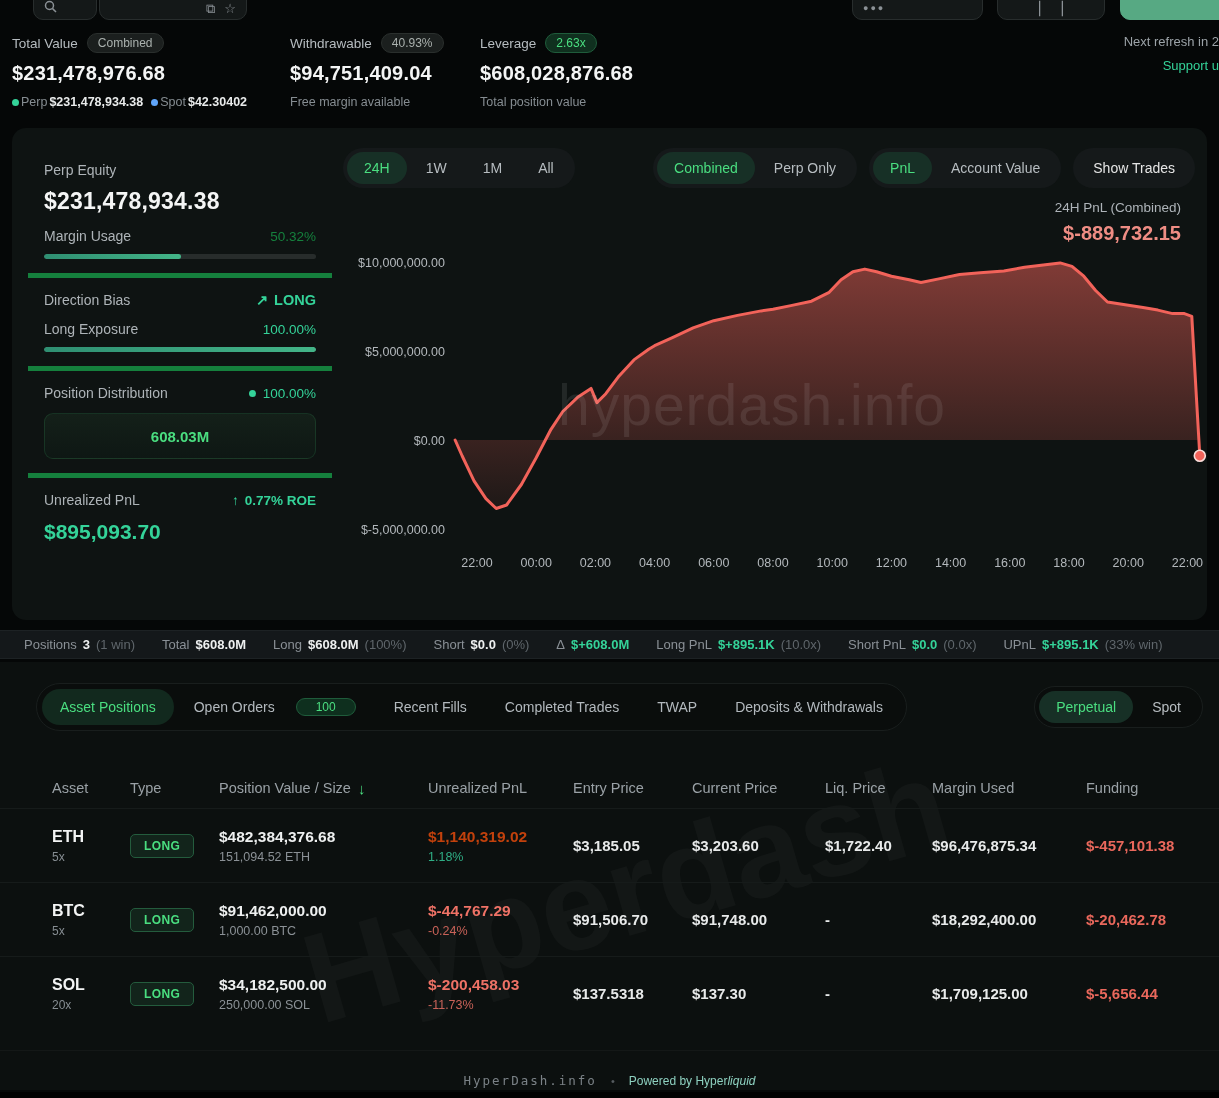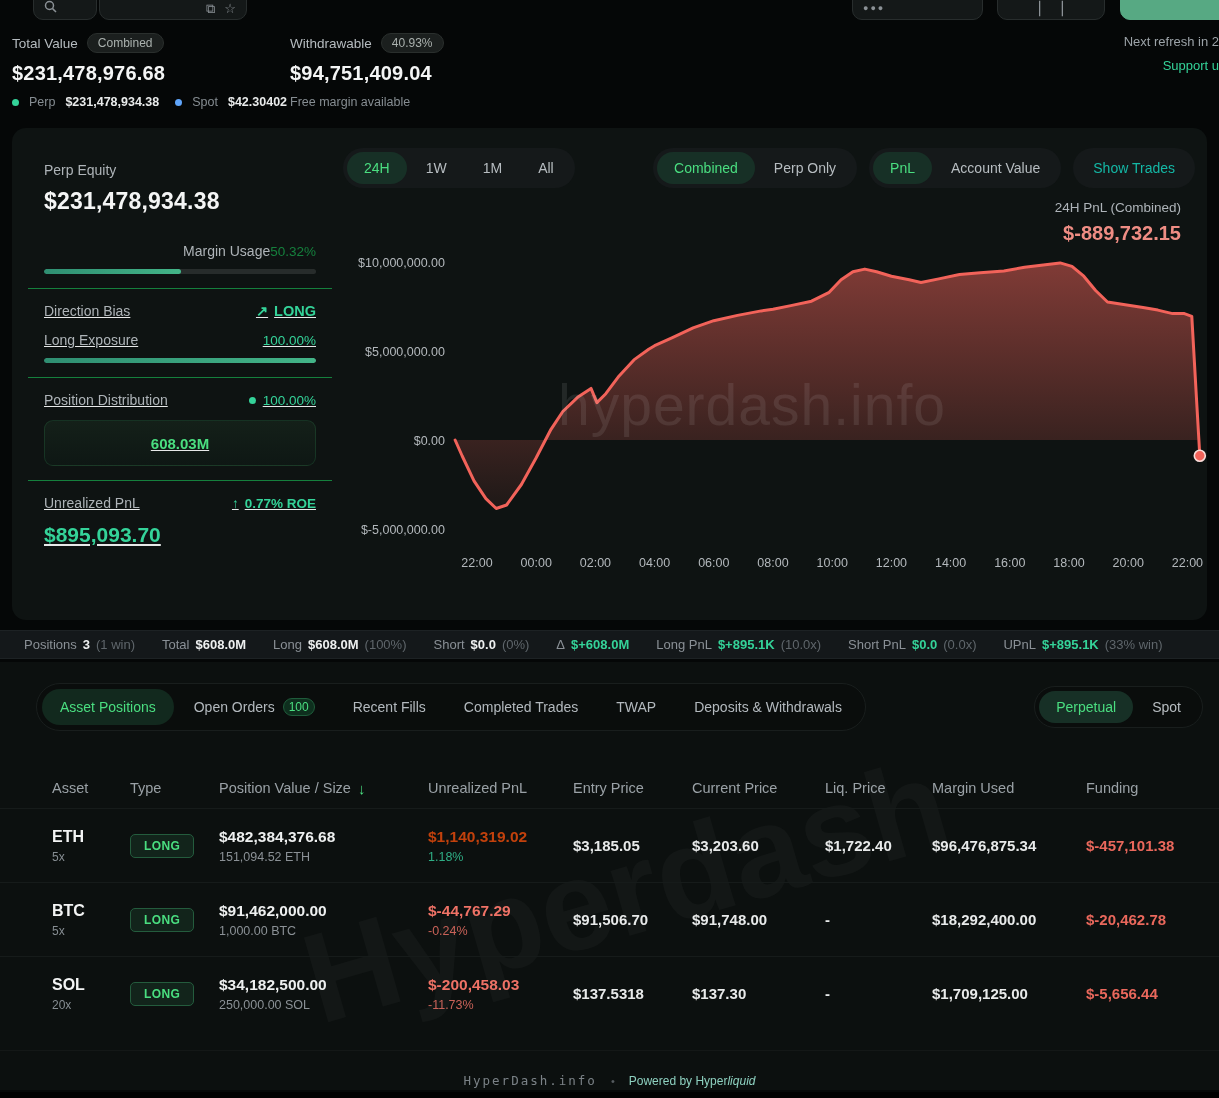--- a/index.html
+++ b/index.html
@@ -11,34 +11,34 @@
   .tb .ic{color:#8b9196;font-size:13px;line-height:13px;}
   .tb-green{background:#57a983;border-color:#57a983;}
 
   
   .stat{position:absolute;top:33px;}
   .stat .lr{display:flex;align-items:center;gap:9px;}
   .stat .lbl{font-size:13.5px;color:#b6bcc0;}
   .pill{font-size:12px;color:#aab1ae;background:#1b1f1e;border:1px solid #2a2f2d;border-radius:999px;padding:2px 10px;}
   .pill.green{color:#4ade80;background:#10301f;border-color:#1f5c3b;}
   .stat .val{font-size:20px;font-weight:700;color:#f4f5f5;margin-top:9px;letter-spacing:.2px;}
-  .stat .sub{font-size:12.5px;color:#868d92;margin-top:10px;display:flex;align-items:center;gap:10px;}
+  .stat .sub{font-size:12.5px;color:#868d92;margin-top:10px;display:flex;align-items:center;gap:2px;}
   .dot{width:7px;height:7px;border-radius:50%;display:inline-block;}
   .sub b{color:#e9ebeb;font-weight:700;}
   .topright{position:absolute;right:0;top:34px;text-align:right;}
   .topright .r1{font-size:13px;color:#9ca3a8;}
   .topright .r2{font-size:13px;color:#34d399;margin-top:9px;}
 
   
   .card1{position:absolute;left:12px;top:128px;width:1195px;height:492px;background:#0e1312;border-radius:14px;}
 
   
   .lpanel{position:absolute;left:16px;top:20px;width:304px;}
   .sec{padding:14px 16px;}
-  .sec + .sec{border-top:1px solid #15803d;text-decoration:underline;}
+  .sec + .sec{border-top:5px solid #15803d;}
   .row-sp{display:flex;justify-content:space-between;align-items:center;}
   .glabel{font-size:14px;color:#aeb4b8;}
   .bigval{font-size:23px;font-weight:700;color:#f4f5f5;margin-top:10px;letter-spacing:.2px;}
   .pct{font-size:13.5px;color:#15803d;}
   .bar{height:5px;border-radius:3px;background:#272c2b;margin-top:10px;overflow:hidden;}
   .bar > div{height:100%;border-radius:3px;background:linear-gradient(90deg,#2f8f72,#43b588);}
   .green-t{color:#34d399;}
   .bias{font-size:14.5px;font-weight:700;color:#34d399;display:flex;align-items:center;gap:6px;}
   .dist-box{margin-top:12px;height:44px;border-radius:9px;border:1px solid rgba(74,222,128,.14);
     background:linear-gradient(180deg,#142019,#0e1714);display:flex;align-items:center;justify-content:center;
@@ -47,21 +47,21 @@
 
   
   .controls{position:absolute;left:331px;right:12px;top:20px;display:flex;justify-content:space-between;align-items:flex-start;}
   .cright{display:flex;gap:12px;align-items:center;}
   .seg{display:inline-flex;background:#15191a;border-radius:24px;padding:4px;gap:2px;}
   .seg button{border:0;background:transparent;color:#b7bdc1;font-size:14px;font-family:inherit;
      padding:8px 17px;border-radius:19px;cursor:pointer;}
   .seg button.active{background:#16States2;}
   .seg button.active{background:#17302а;}
   .seg button.active{background:#173026;color:#4ade80;}
-  .btn-plain{border:0;background:#15191a;color:#14b8a6;font-size:14px;font-family:inherit;padding:12px 20px;border-radius:24px;cursor:pointer;}
+  .btn-plain{border:0;background:#15191a;color:#e5e5e5;font-size:14px;font-family:inherit;padding:12px 20px;border-radius:24px;cursor:pointer;}
 
   .chart-head{position:absolute;right:26px;top:72px;text-align:right;margin-left:28px;}
   .chart-head .t{font-size:13.5px;color:#aeb4b9;}
   .chart-head .v{font-size:20px;font-weight:700;color:#ef8d84;margin-top:7px;}
 
   .chart-wrap{position:absolute;left:331px;top:112px;width:864px;height:340px;}
   .watermark{position:absolute;left:215px;top:132px;font-size:57px;font-weight:400;color:rgba(224,230,230,.10);letter-spacing:1px;white-space:nowrap;}
 
   
   .summary{position:absolute;left:0;top:630px;width:1219px;height:29px;background:#14181a;border-top:1px solid #1d2224;border-bottom:1px solid #1d2224;display:flex;align-items:center;gap:27px;padding:0 24px;box-sizing:border-box;font-size:13px;white-space:nowrap;}
@@ -70,21 +70,21 @@
   .sm-it .v{color:#eef0f0;font-weight:700;}
   .sm-it .v.g{color:#34d399;}
   .sm-it .x{color:#5f666b;}
 
   
   .section2{position:absolute;left:0;top:662px;width:1219px;height:428px;background:#0c100f;overflow:hidden;}
   .tabsrow{position:relative;margin:21px 16px 0 36px;display:flex;justify-content:space-between;align-items:center;}
   .tabs-pill{display:inline-flex;background:#0a0d0c;border:1px solid #191e1d;border-radius:26px;padding:5px;gap:2px;}
   .tab{border:0;background:transparent;color:#b3b9be;font-size:14px;font-family:inherit;padding:9px 18px;border-radius:20px;cursor:pointer;display:flex;align-items:center;gap:8px;}
   .tab.active{background:#12291e;color:#4ade80;}
-  .tab .badge{font-size:12px;color:#4ade80;background:#0e2f1e;border:1px solid #1f5c3b;border-radius:999px;padding:1px 5px;}
+  .tab .badge{font-size:12px;color:#4ade80;background:#0e2f1e;border:1px solid #1f5c3b;border-radius:999px;padding:1px 19px;margin-left:13px;}
 
   .grid{display:grid;grid-template-columns:78px 89px 209px 145px 119px 133px 107px 154px 1fr;align-items:center;padding-left:52px;padding-right:12px;}
   .thead{margin-top:37px;height:40px;color:#9aa1a6;font-size:14.5px;}
   .th{display:flex;align-items:center;gap:7px;}
   .sort{color:#4ade80;font-size:15px;}
   .trow{height:73px;border-top:1px solid #161b1a;position:relative;}
   .aname{font-size:16px;font-weight:700;color:#f3f4f4;}
   .alev{font-size:12px;color:#868d92;margin-top:4px;}
   .badge-long{display:inline-block;font-size:12px;font-weight:700;color:#4ade80;background:#12241b;border:1px solid #245c3d;border-radius:5px;padding:4px 13px;letter-spacing:.4px;}
   .cv{font-size:15.5px;font-weight:700;color:#eef0f0;}
@@ -146,32 +146,42 @@
   <div class="stat" style="left:290px;">
     <div class="lr">
       <span class="lbl">Withdrawable</span>
       <span class="pill">40.93%</span>
     </div>
     <div class="val">$94,751,409.04</div>
     <div class="sub">
         <span>Free margin available</span>
       </div>
   </div>
+  <div class="stat" style="left:480px;">
+    <div class="lr">
+      <span class="lbl">Leverage</span>
+      <span class="pill green">2.63x</span>
+    </div>
+    <div class="val">$608,028,876.68</div>
+    <div class="sub">
+        <span>Total position value</span>
+      </div>
+  </div>
   <div class="topright">
     <div class="r1">Next refresh in 2</div>
     <div class="r2">Support u</div>
   </div>
 
   <div class="card1">
 
     <div class="lpanel">
       <div class="sec">
         <div class="glabel">Perp Equity</div>
         <div class="bigval">$231,478,934.38</div>
-        <div class="row-sp" style="margin-top:28px;justify-content:flex-end;">
+        <div class="row-sp" style="margin-top:13px;">
           <span class="glabel">Margin Usage</span>
           <span class="pct">50.32%</span>
         </div>
         <div class="bar">
             <div id="mu-fill" style="width: 50.32%;"></div>
           </div>
       </div>
       <div class="sec">
         <div class="row-sp">
           <span class="glabel">Direction Bias</span>

